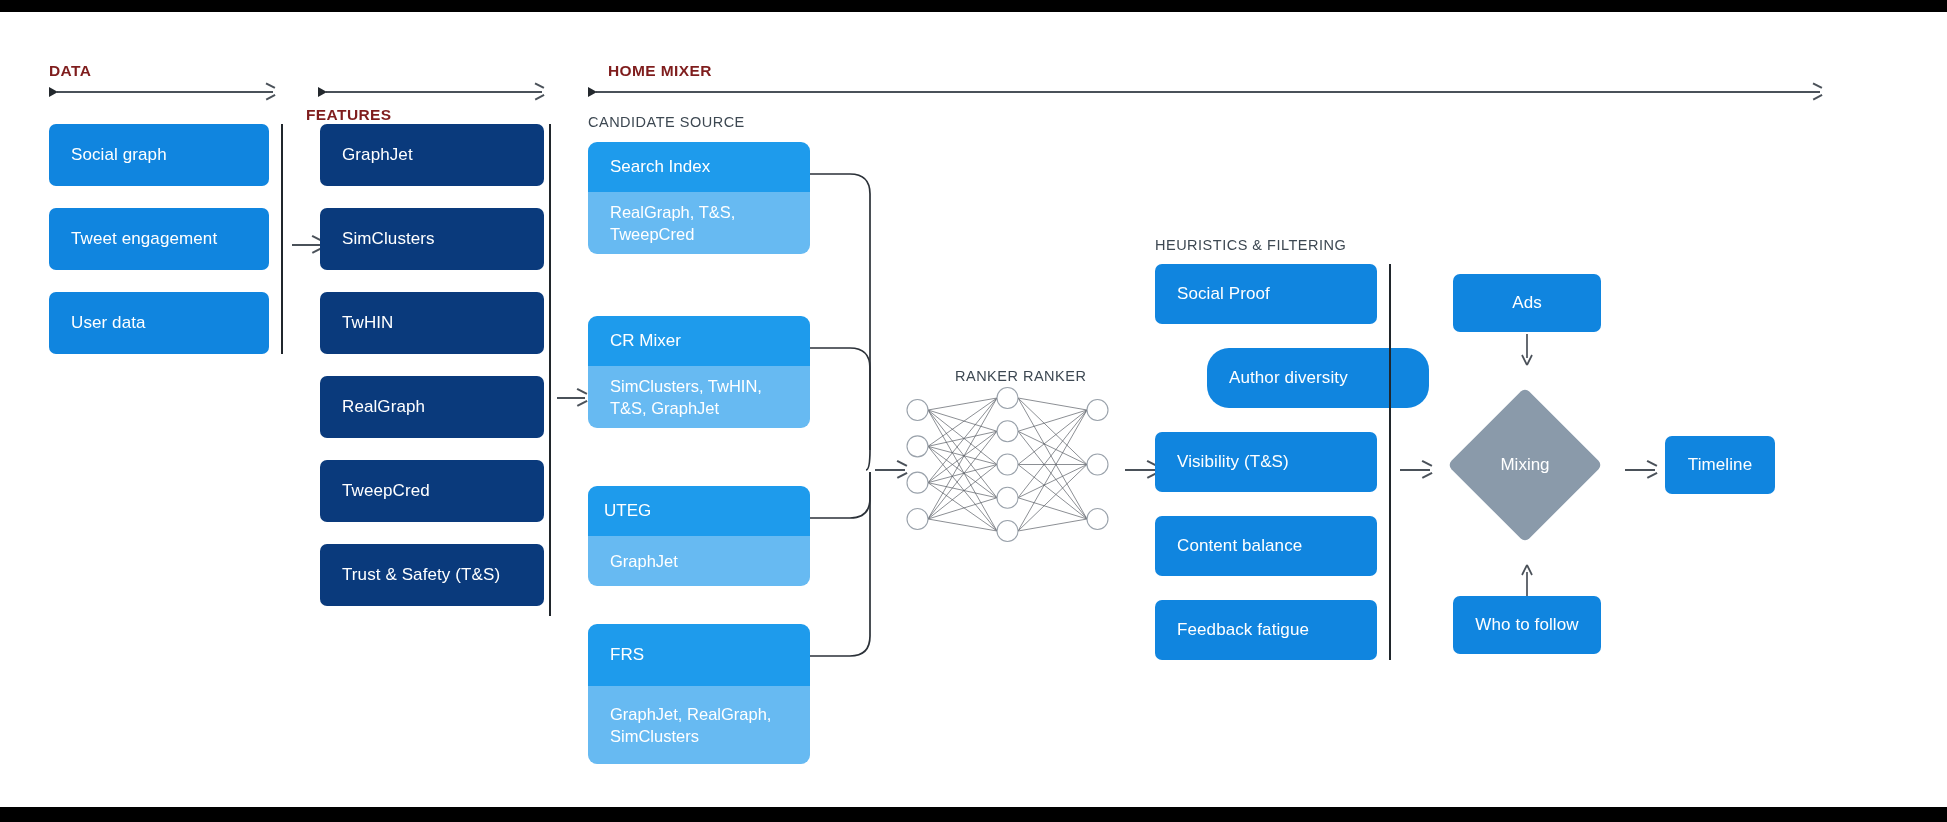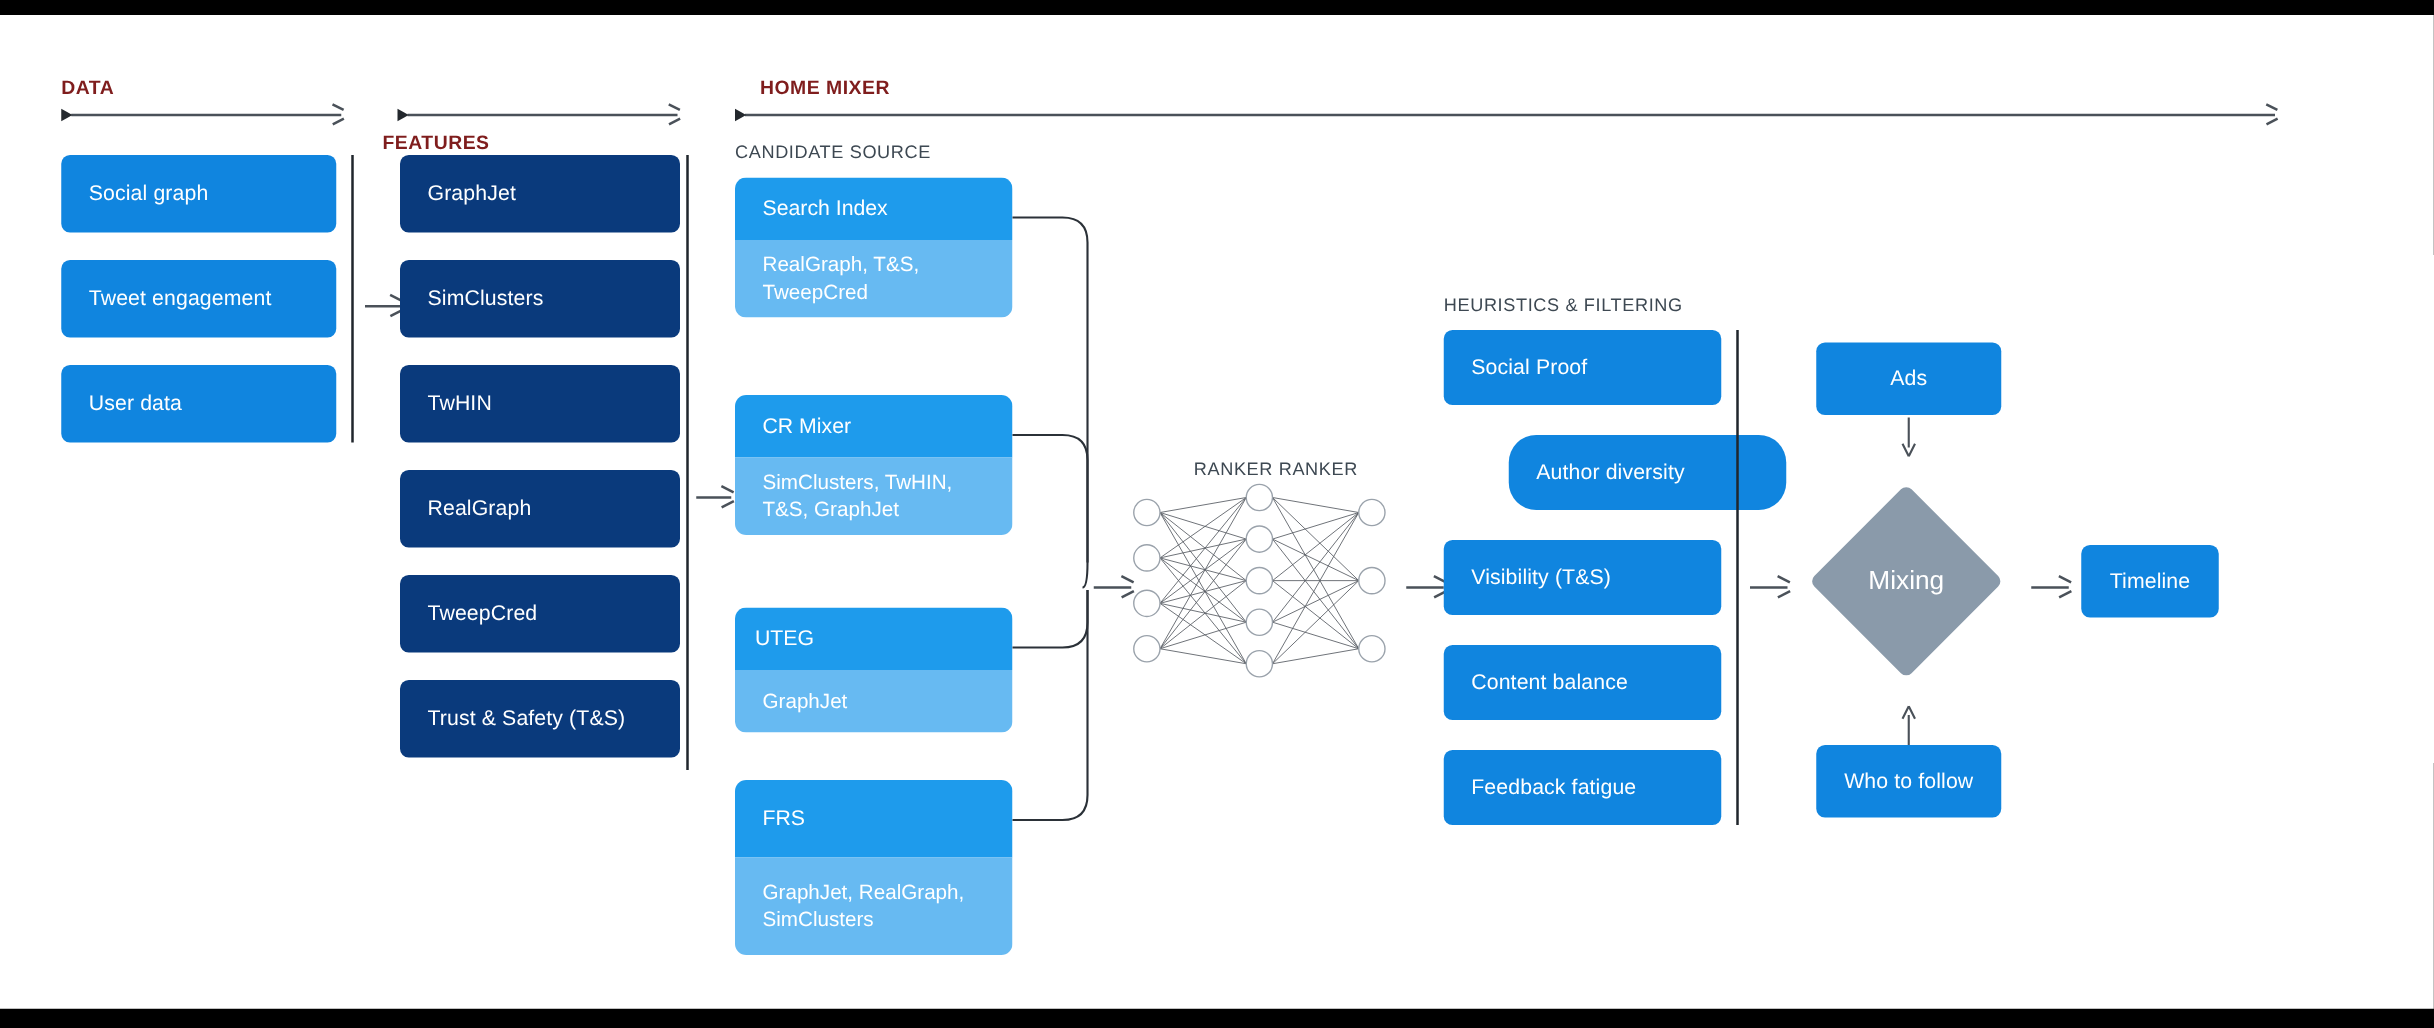--- a/index.html
+++ b/index.html
@@ -114,21 +114,21 @@
   
   .diamond {
     position:absolute;
     background:#8A9AAA;
     transform:rotate(45deg);
     border-radius:6px;
   }
   .diamond-label {
     position:absolute;
     color:#fff;
-    font-size:21px;
+    font-size:17px;
     display:flex; align-items:center; justify-content:center;
     pointer-events:none;
   }
 
   .nn-label {
     position:absolute;
     font-size:14.5px;
     color:#3d4852;
     letter-spacing:0.5px;
     white-space:nowrap;

